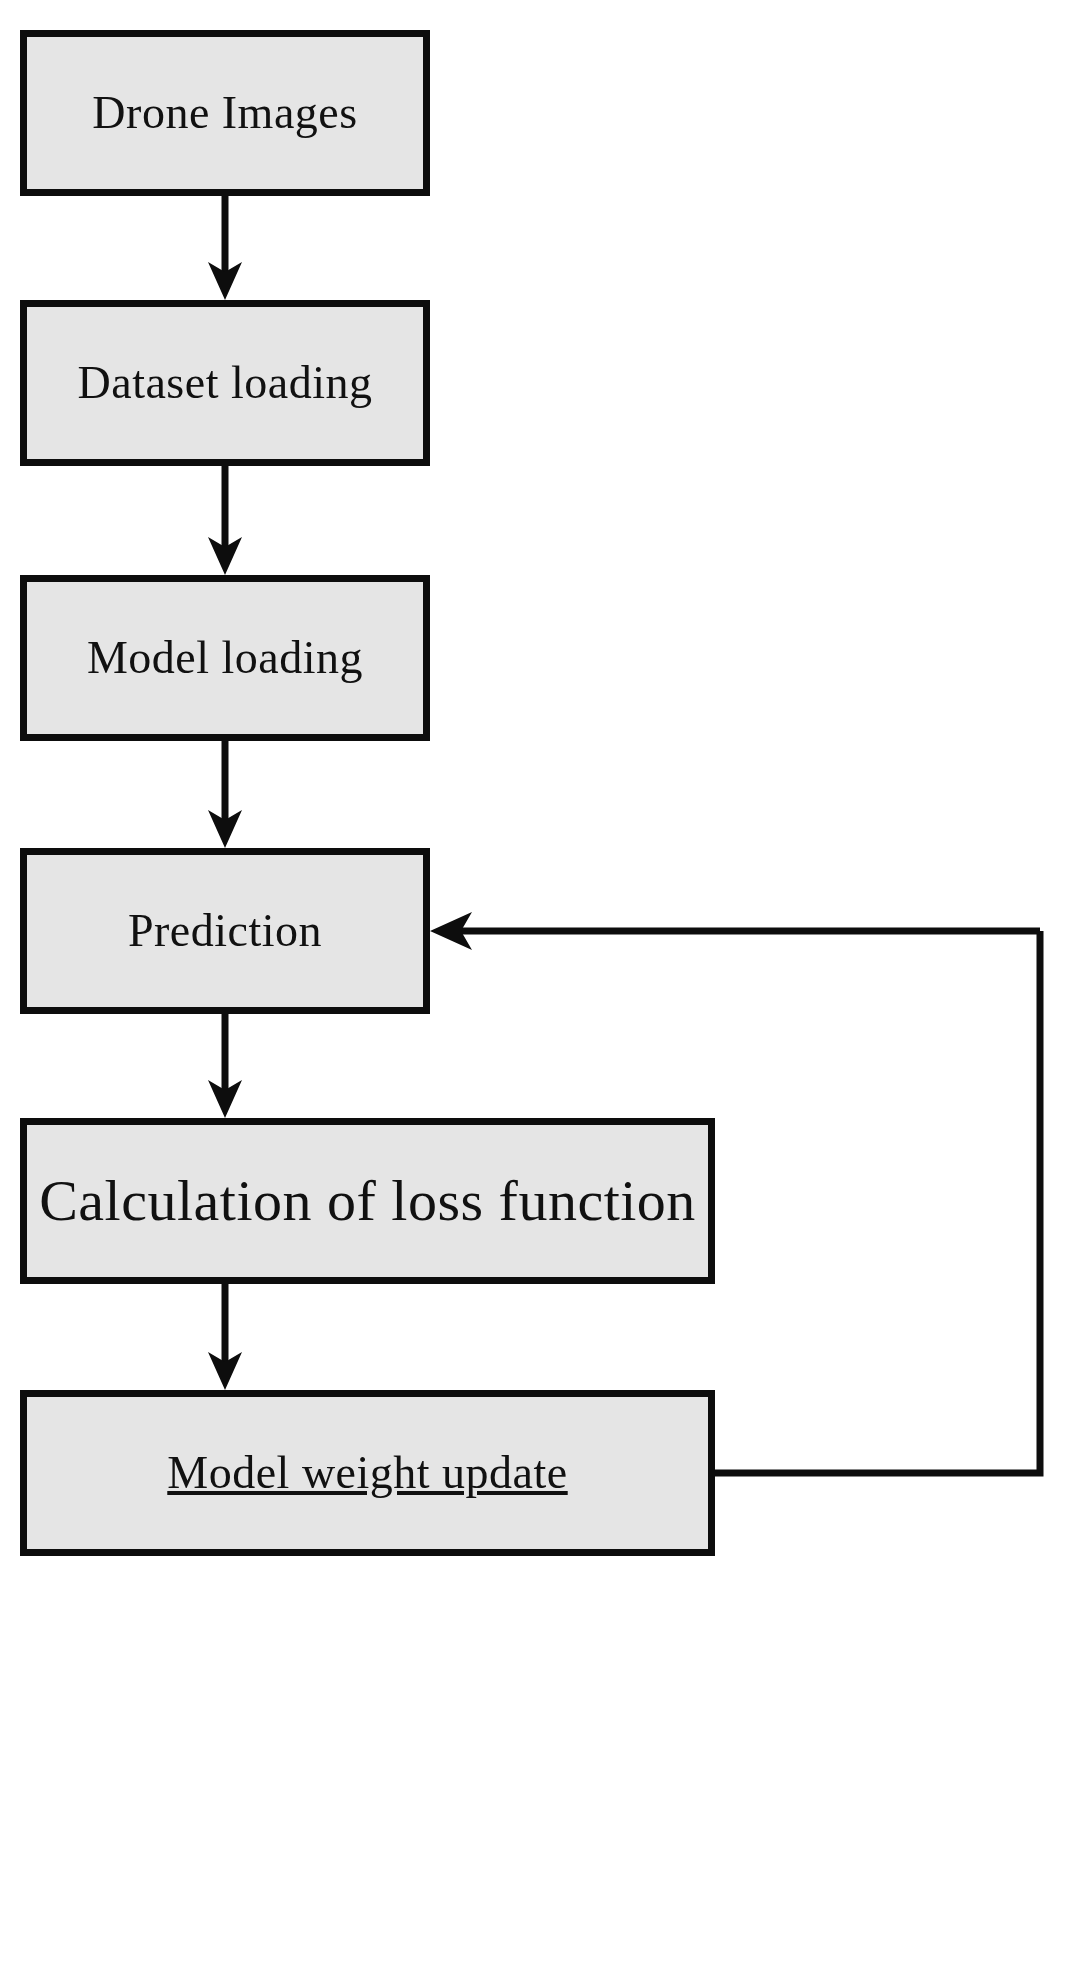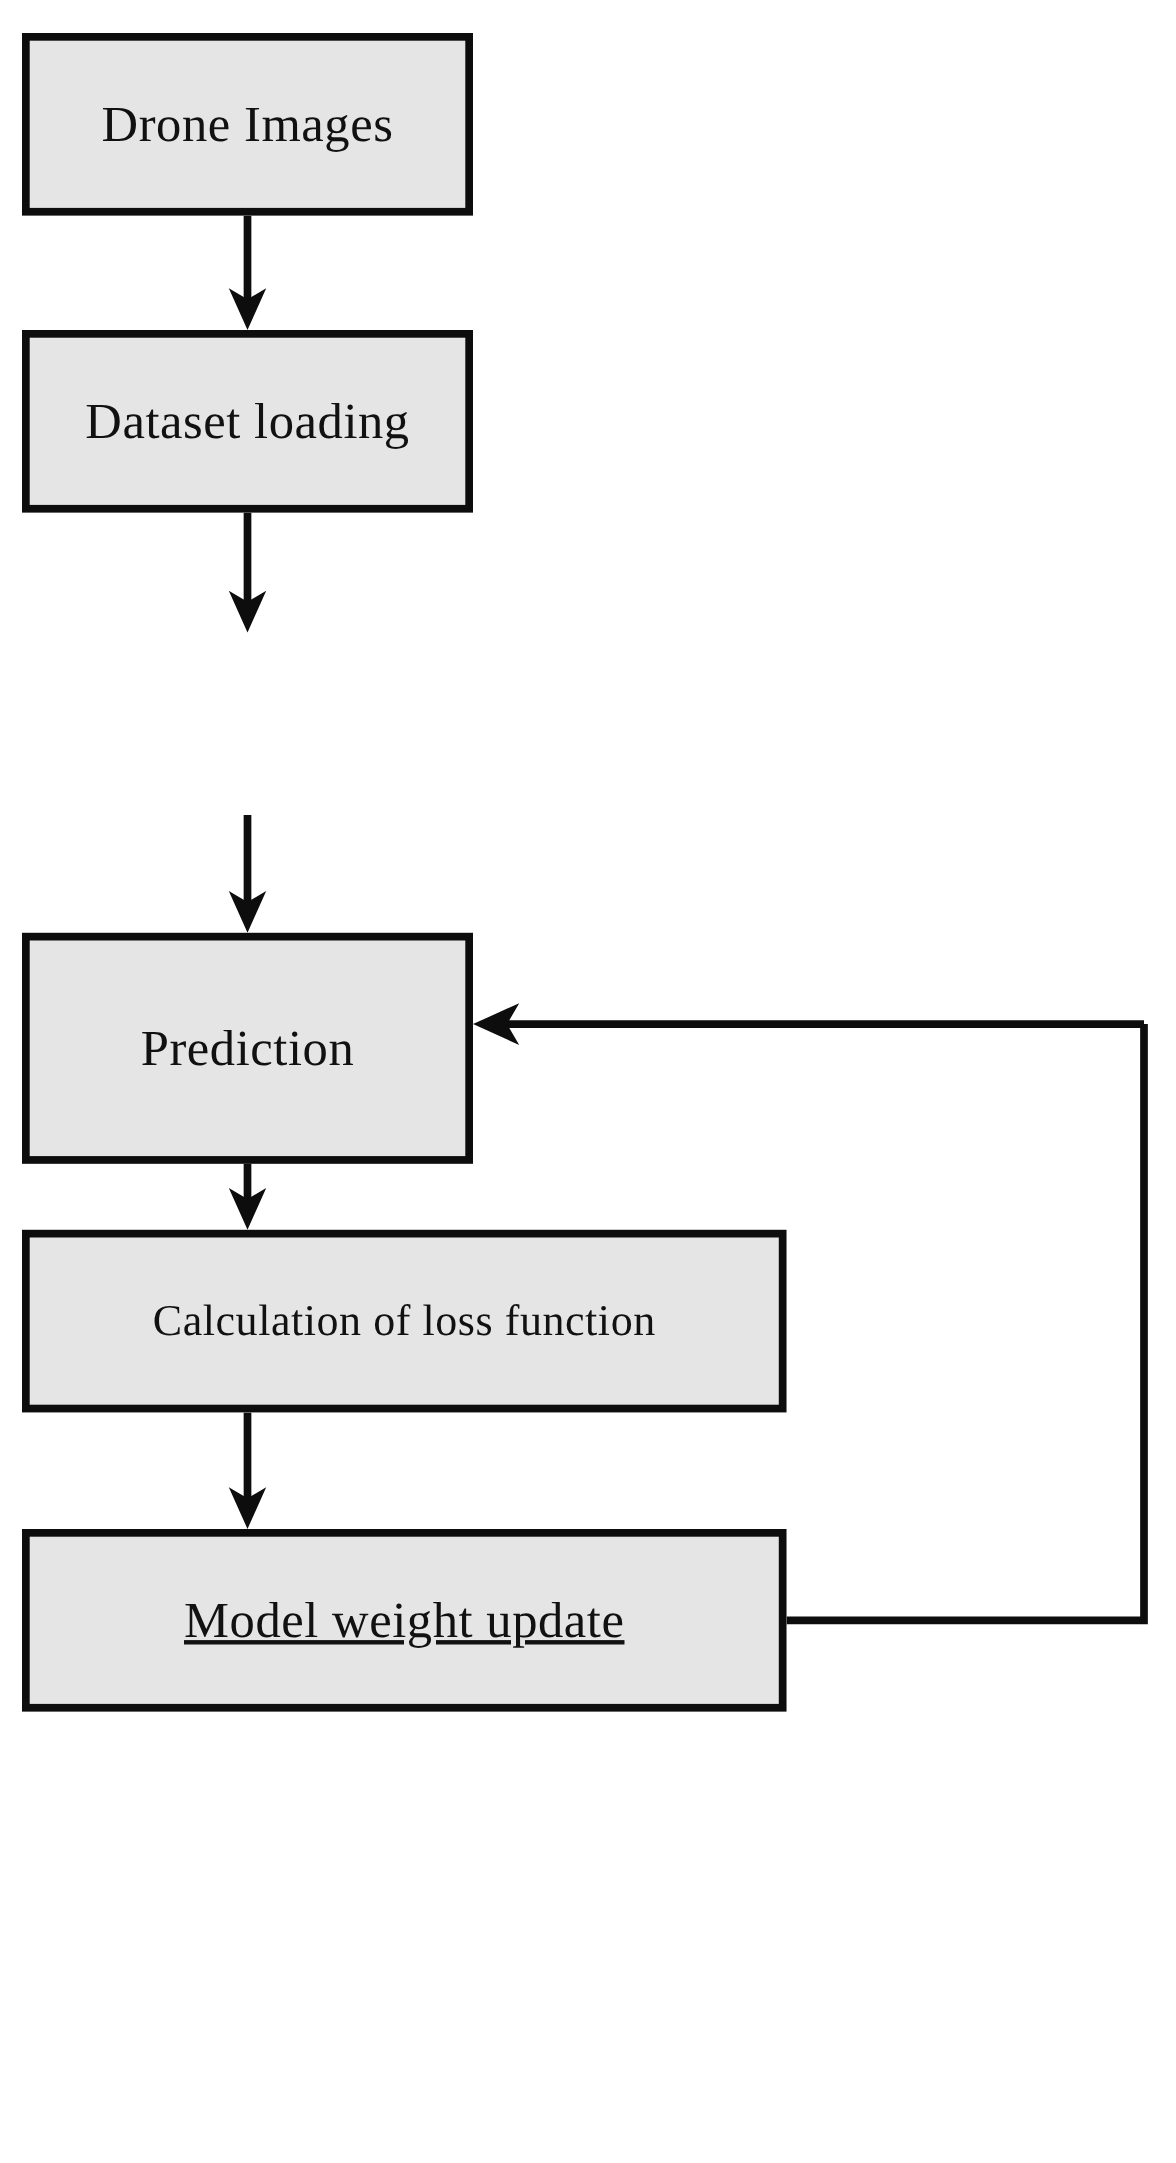--- a/index.html
+++ b/index.html
@@ -32,29 +32,29 @@
     font-family: "Liberation Serif", "DejaVu Serif", serif;
     font-weight: 400;
     letter-spacing: 0.5px;
     white-space: nowrap;
     line-height: 1;
   }
   
   #node-drone-images      { left: 20px;  top: 30px;   width: 410px; height: 166px; }
   #node-dataset-loading   { left: 20px;  top: 300px;  width: 410px; height: 166px; }
   #node-model-loading     { left: 20px;  top: 575px;  width: 410px; height: 166px; }
-  #node-prediction        { left: 20px;  top: 848px;  width: 410px; height: 210px; }
+  #node-prediction        { left: 20px;  top: 848px;  width: 410px; height: 166px; }
   #node-loss-calculation  { left: 20px;  top: 1118px; width: 695px; height: 166px; }
   #node-weight-update     { left: 20px;  top: 1390px; width: 695px; height: 166px; }
 
   #node-drone-images .node-label      { font-size: 46px; }
   #node-dataset-loading .node-label   { font-size: 46px; }
   #node-model-loading .node-label     { font-size: 46px; }
   #node-prediction .node-label        { font-size: 46px; }
-  #node-loss-calculation .node-label  { font-size: 40px; }
+  #node-loss-calculation .node-label  { font-size: 58px; }
   #node-weight-update .node-label     { font-size: 46px; text-decoration: underline; }
 
   
   .edge-svg {
     position: absolute;
     left: 0;
     top: 0;
     width: 1069px;
     height: 1966px;
     pointer-events: none;
@@ -107,20 +107,23 @@
   </svg>
 
   <div class="node" id="node-drone-images">
     <span class="node-label">Drone Images</span>
   </div>
 
   <div class="node" id="node-dataset-loading">
     <span class="node-label">Dataset loading</span>
   </div>
 
+  <div class="node" id="node-model-loading">
+    <span class="node-label">Model loading</span>
+  </div>
 
   <div class="node" id="node-prediction">
     <span class="node-label">Prediction</span>
   </div>
 
   <div class="node" id="node-loss-calculation">
     <span class="node-label">Calculation of loss function</span>
   </div>
 
   <div class="node" id="node-weight-update">

